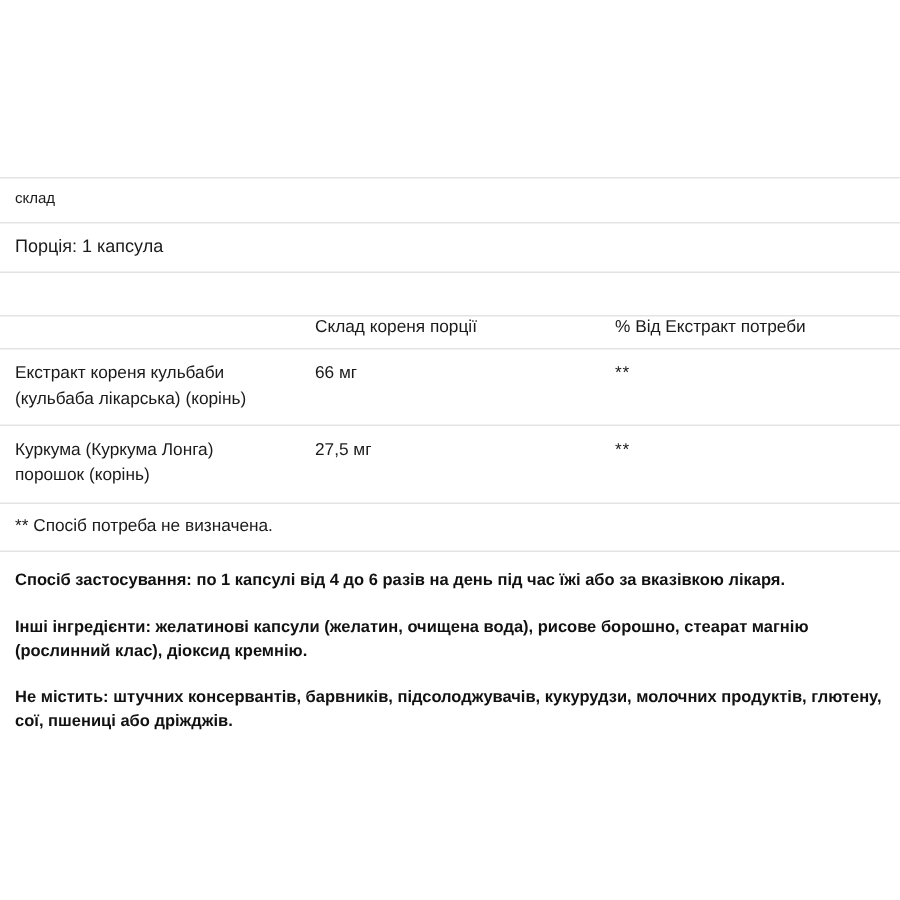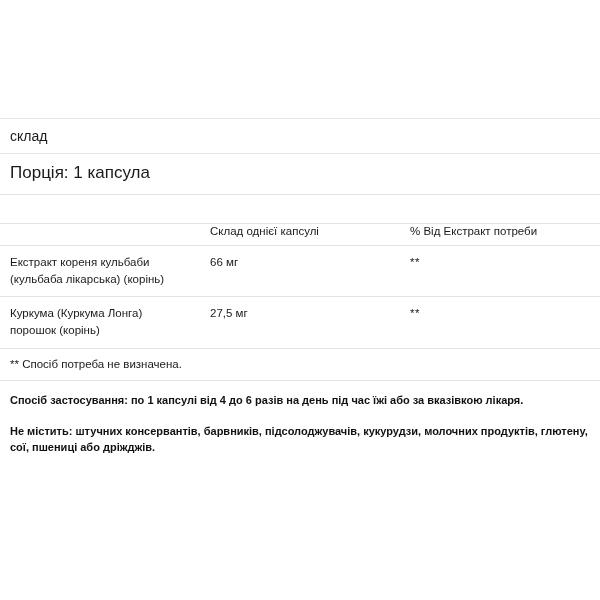--- a/index.html
+++ b/index.html
@@ -38,27 +38,27 @@
     line-height: 1.45;
     vertical-align: top;
     color: #1a1a1a;
   }
 
   td.col-name   { width: 478px; }
   td.col-amount { width: 50px; }
   td.col-dv     { width: 72px; }
 
   .row-heading td {
-    font-size: 14px;
+    font-size: 10px;
     padding-top: 7px;
     padding-bottom: 7px;
   }
 
   .row-serving td {
-    font-size: 17px;
+    font-size: 12px;
     padding-top: 7px;
     padding-bottom: 8px;
   }
 
   .row-spacer td {
     height: 28px;
     border-top: none;
     border-bottom: 1px solid #e3e3e3;
     padding: 0;
   }
@@ -119,21 +119,21 @@
       </tr>
 
       <tr class="row-spacer">
         <td class="col-name"></td>
         <td class="col-amount"></td>
         <td class="col-dv"></td>
       </tr>
 
       <tr class="row-colheads">
         <td class="col-name"></td>
-        <td class="col-amount">Склад однієї капсулі</td>
+        <td class="col-amount">Склад кореня порції</td>
         <td class="col-dv">% Від Екстракт потреби</td>
       </tr>
 
 
       <tr class="row-ingredient">
         <td class="col-name">Екстракт кореня кульбаби (кульбаба лікарська) (корінь)</td>
         <td class="col-amount">66 мг</td>
         <td class="col-dv dv-mark">**</td>
       </tr>
 
@@ -145,17 +145,18 @@
 
       <tr class="row-footnote">
         <td class="col-name" colspan="3">** Спосіб потреба не визначена.</td>
       </tr>
 
     </tbody>
   </table>
 
   <div class="body-copy">
     <p>Спосіб застосування: по 1 капсулі від 4 до 6 разів на день під час їжі або за вказівкою лікаря.</p>
+    <p>Інші інгредієнти: желатинові капсули (желатин, очищена вода), рисове борошно, стеарат магнію (рослинний клас), діоксид кремнію.</p>
     <p>Не містить: штучних консервантів, барвників, підсолоджувачів, кукурудзи, молочних продуктів, глютену, сої, пшениці або дріжджів.</p>
 
   </div>
 
 </div>
 
 </body></html>

